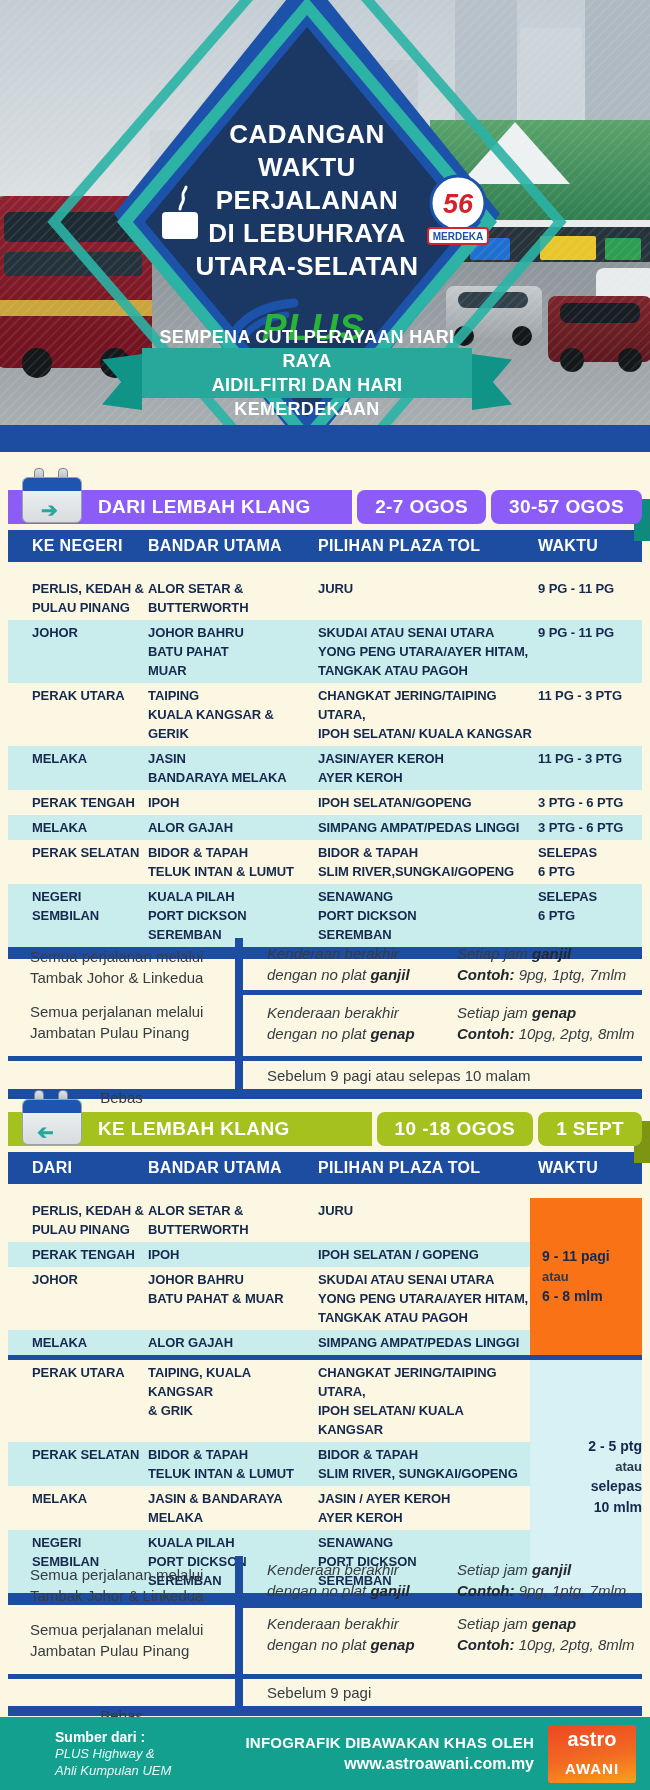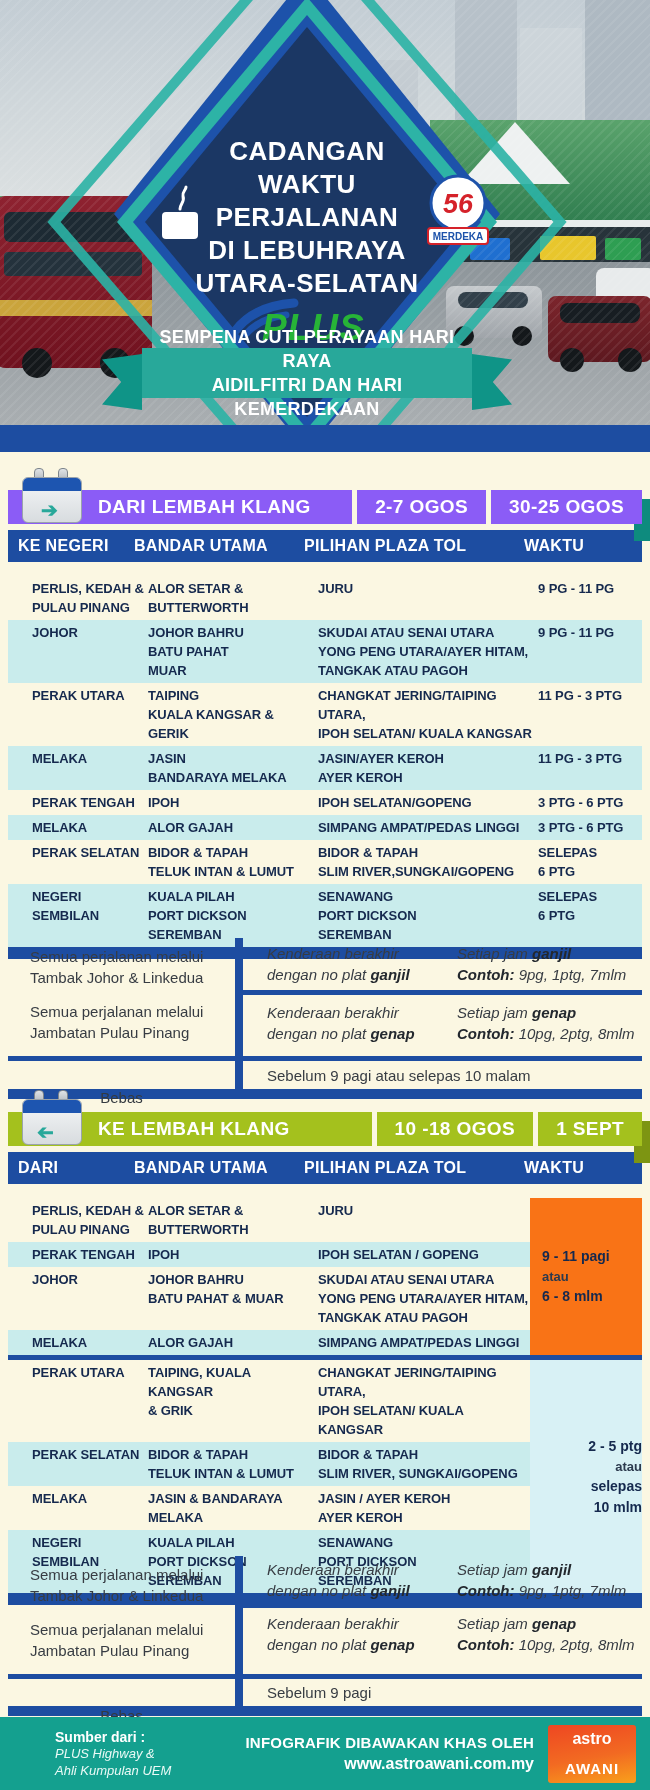--- a/index.html
+++ b/index.html
@@ -13,51 +13,51 @@
   .fascia{position:absolute;height:7px;background:#e8ecec;}
   .gable{position:absolute;background:#eef1f1;clip-path:polygon(50% 0,100% 100%,0 100%);}
   .underc{position:absolute;background:#27333a;}
   .sign{position:absolute;border-radius:2px;}
   #road{position:absolute;left:0;top:262px;width:650px;height:163px;background:linear-gradient(#8e969b,#a9aeb1);}
   .veh{position:absolute;border-radius:8px;}
   .wheel{position:absolute;background:#14181b;border-radius:50%;}
   #hatch{position:absolute;left:0;top:0;width:650px;height:425px;
          background:repeating-linear-gradient(135deg,rgba(255,255,255,.07) 0 2px,transparent 2px 7px);}
   #diamond-svg{position:absolute;left:0;top:0;}
-  #title-block{position:absolute;left:157px;top:135px;width:300px;text-align:center;color:#fff;
+  #title-block{position:absolute;left:157px;top:118px;width:300px;text-align:center;color:#fff;
                font-weight:bold;font-size:26px;line-height:33px;letter-spacing:.5px;}
   
   #ribbon{position:absolute;left:142px;top:348px;width:330px;height:50px;background:#28a89a;
           display:flex;flex-direction:column;justify-content:center;text-align:center;color:#fff;
           font-weight:bold;font-size:18px;line-height:24px;letter-spacing:.3px;z-index:6;}
   .tail{position:absolute;width:40px;height:56px;background:#0f9487;z-index:5;top:354px;}
   #tail-l{left:102px;clip-path:polygon(100% 0,0 10%,48% 50%,0 90%,100% 100%);}
   #tail-r{left:472px;clip-path:polygon(0 0,100% 10%,52% 50%,100% 90%,0 100%);}
   #blue-band{position:absolute;left:0;top:425px;width:650px;height:27px;background:#1d4da1;}
   
   .tbl{position:absolute;left:8px;width:634px;}
   .banner{position:relative;height:34px;display:flex;gap:5px;z-index:2;}
   .seg{display:flex;align-items:center;color:#fff;font-weight:bold;font-size:19px;letter-spacing:.4px;}
   .t1 .seg{background:#8b5cf6;text-align:center;}
   .t2 .seg{background:#a4c11d;}
   .seg-title{flex:1;padding-left:90px;}
-  .seg-date{padding:5px 18px;}
+  .seg-date{padding:5px 18px;border-radius:8px;}
   .banner-tail{position:absolute;right:-32px;top:9px;width:40px;height:42px;z-index:-1;
                clip-path:polygon(0 0,100% 0,70% 50%,100% 100%,0 100%);}
   .t1 .banner-tail{background:#0e8b7e;}
   .t2 .banner-tail{background:#7d9512;}
   .cal{position:absolute;left:14px;top:-22px;width:58px;height:54px;z-index:3;}
   .cal .pin{position:absolute;top:0;width:8px;height:17px;background:linear-gradient(#dfe3e6,#9aa1a8);border-radius:4px;border:1px solid #7d858c;}
   .cal .body{position:absolute;top:9px;left:0;width:58px;height:44px;border-radius:6px;
              background:linear-gradient(#f5f7f8,#d8dcdf);border:1px solid #9aa3ab;overflow:hidden;}
   .cal .bar{position:absolute;top:0;left:0;width:100%;height:13px;background:#1d55b0;}
   .cal .arrow{position:absolute;top:22px;font-size:20px;font-weight:bold;color:#28a89a;line-height:20px;}
   .headrow{display:grid;grid-template-columns:116px 170px 220px 104px;align-items:center;
            background:#1d4da1;color:#fff;font-weight:bold;font-size:16px;letter-spacing:.3px;
-           height:32px;padding-left:10px;margin-top:6px;}
+           height:32px;padding-left:24px;margin-top:6px;}
   .rows{margin-top:14px;}
   .row{display:grid;grid-template-columns:116px 170px 220px 104px;padding:3px 0 3px 24px;}
   .row .c{font-weight:bold;font-size:13px;line-height:19px;color:#15294e;white-space:pre-line;letter-spacing:-.1px;}
   .shade{background:#c9ecec;}
   .botbar{height:12px;background:#1d4da1;}
   
   .grp{display:flex;}
   .grp .grows{width:522px;}
   .grp .row2{display:grid;grid-template-columns:116px 170px 212px;padding:3px 0 3px 24px;}
   .row2 .c{font-weight:bold;font-size:13px;line-height:19px;color:#15294e;white-space:pre-line;letter-spacing:-.1px;}
@@ -87,21 +87,21 @@
   #footer{position:absolute;left:0;top:1717px;width:650px;height:73px;background:#14a08f;display:flex;align-items:center;}
   .f-left{margin-left:55px;color:#fff;}
   .f-sumber{font-weight:bold;font-size:14px;margin-bottom:0;}
   .f-src{font-style:italic;font-size:13px;line-height:17px;color:#eafaf6;white-space:pre-line;}
   .f-mid{margin-left:auto;text-align:right;color:#fff;margin-right:14px;}
   .f-info{font-weight:600;font-size:15px;letter-spacing:.2px;}
   .f-web{font-weight:bold;font-size:16px;margin-top:4px;}
   .f-logo{width:88px;height:58px;margin-right:14px;border-radius:3px;overflow:hidden;display:flex;flex-direction:column;
           background:linear-gradient(170deg,#ee4722,#f26a22 55%,#f9a01b);}
   .f-logo div{flex:1;display:flex;align-items:center;justify-content:center;color:#fff;font-weight:bold;}
-  .l-top{font-size:16px;}
+  .l-top{font-size:20px;}
   .l-bot{font-size:15px;letter-spacing:1px;}
 </style>
 </head>
 <body>
 
 <div id="page">
 
   <div id="header">
     <div class="bld win" style="left:455px;top:0;width:62px;height:215px;background:#b7c1c9;"></div>
     <div class="bld win" style="left:520px;top:28px;width:62px;height:190px;background:#cdd5da;"></div>
@@ -190,21 +190,21 @@
       <div class="cal">
         <div class="pin" style="left:12px;"></div>
           <div class="pin" style="left:36px;"></div>
         <div class="body">
             <div class="bar"></div>
             <div class="arrow" style="left:18px;">➔</div>
           </div>
       </div>
       <div class="seg seg-title">DARI LEMBAH KLANG</div>
       <div class="seg seg-date">2-7 OGOS</div>
-      <div class="seg seg-date">30-25 OGOS</div>
+      <div class="seg seg-date">30-57 OGOS</div>
       <div class="banner-tail"></div>
     </div>
     <div class="headrow">
       <div>KE NEGERI</div>
       <div>BANDAR UTAMA</div>
       <div>PILIHAN PLAZA TOL</div>
       <div>WAKTU</div>
     </div>
     <div class="rows">
       <div class="row">

